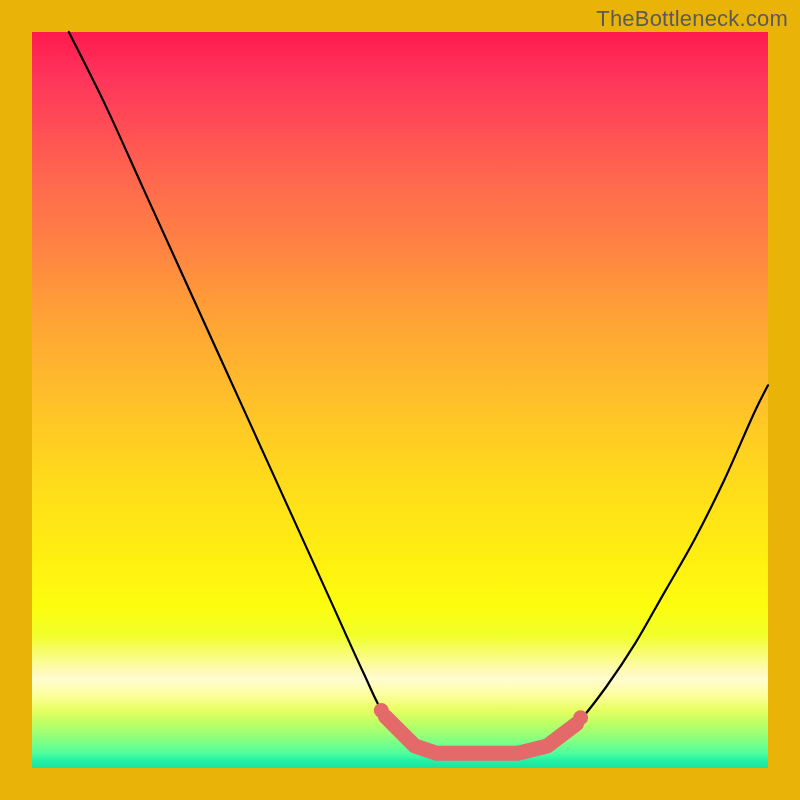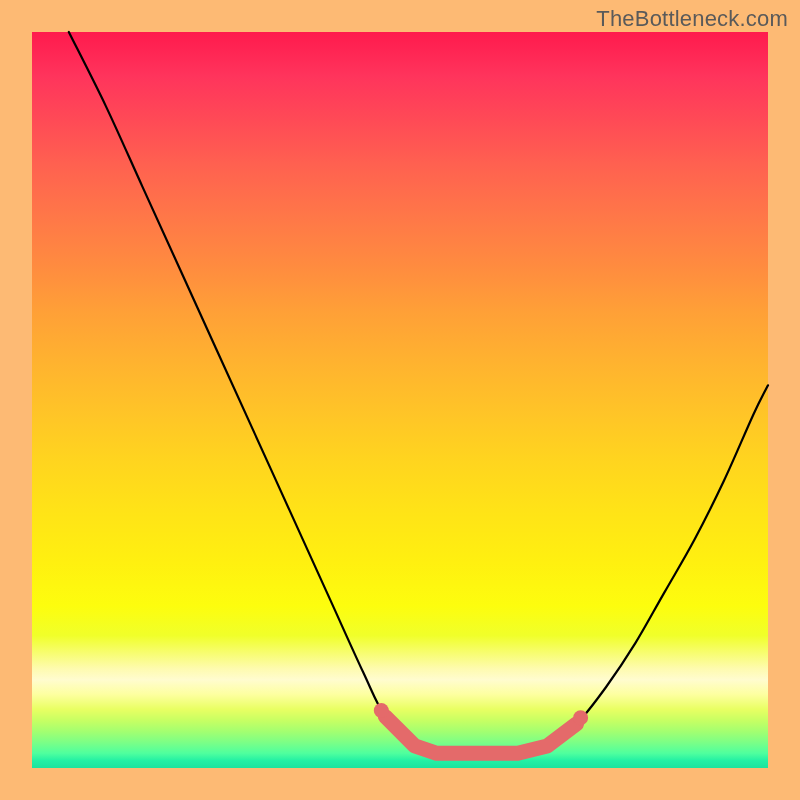--- a/index.html
+++ b/index.html
@@ -10,21 +10,21 @@
     background: #000;
     overflow: hidden;
     font-family: Arial, Helvetica, sans-serif;
   }
   .frame {
     position: absolute;
     left: 0;
     top: 0;
     width: 800px;
     height: 800px;
-    background: #fdba74;
+    background: #eab308;
   }
   .plot {
     position: absolute;
     left: 32px;
     top: 32px;
     width: 736px;
     height: 736px;
     background: linear-gradient(to bottom,
       #ff1a4d 0%,
       #ff345c 6%,

